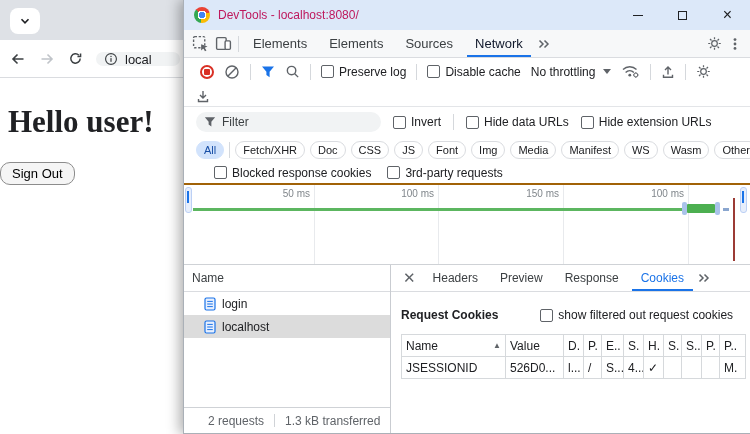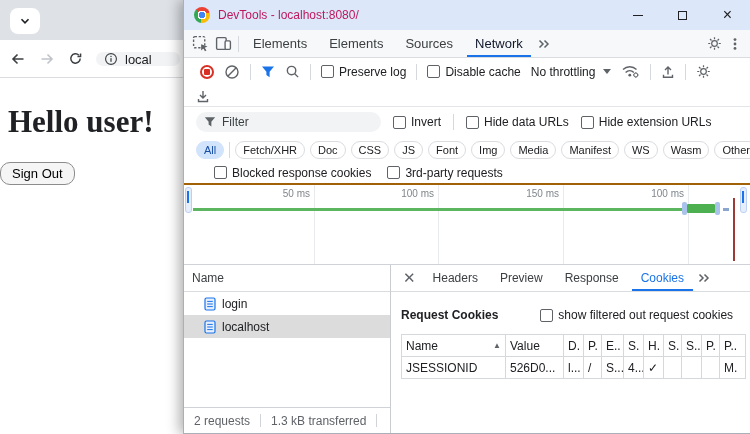--- a/index.html
+++ b/index.html
@@ -89,21 +89,21 @@
   .tl-grip::after { content:""; position:absolute; left:1px; top:3px; width:2px; height:12px; background:#1a73e8; }
 
   .bottom-area { flex:1; display:flex; min-height:0; }
   .requests-panel { width:207px; border-right:1px solid #c9ccd1; display:flex; flex-direction:column; flex:0 0 auto; }
   .req-header { height:27px; border-bottom:1px solid #dadce0; display:flex; align-items:center;
     padding-left:8px; color:#3c4043; flex:0 0 auto; }
   .req-row { height:23px; display:flex; align-items:center; gap:6px; padding-left:20px; flex:0 0 auto; }
   .req-row.selected { background:#dcdcdc; }
   .req-fill { flex:1; }
   .status-bar { height:26px; border-top:1px solid #cfd2d6; display:flex; align-items:center; gap:10px;
-    padding:0 10px; color:#5f6368; white-space:nowrap; overflow:hidden; flex:0 0 auto;margin-top:35px; }
+    padding:0 24px; color:#5f6368; white-space:nowrap; overflow:hidden; flex:0 0 auto;margin-top:35px; }
   .sb-sep { width:1px; height:13px; background:#d0d3d7; flex:0 0 auto; }
 
   .details-panel { flex:1; display:flex; flex-direction:column; min-width:0; }
   .details-tabbar { height:27px; border-bottom:1px solid #dadce0; display:flex; align-items:center;
     gap:4px; padding:0 8px; flex:0 0 auto; background:#fff; }
   .det-tab { height:100%; display:flex; align-items:center; padding:0 9px; color:#3c4043; white-space:nowrap; }
   .det-tab.active { color:#1a73e8; box-shadow: inset 0 -2px 0 #1a73e8; }
   .close-x { font-size:15px; color:#5f6368; padding:0 4px; }
   .details-content { padding:16px 10px 0 10px; }
   .rc-row { display:flex; align-items:center; gap:42px; }

